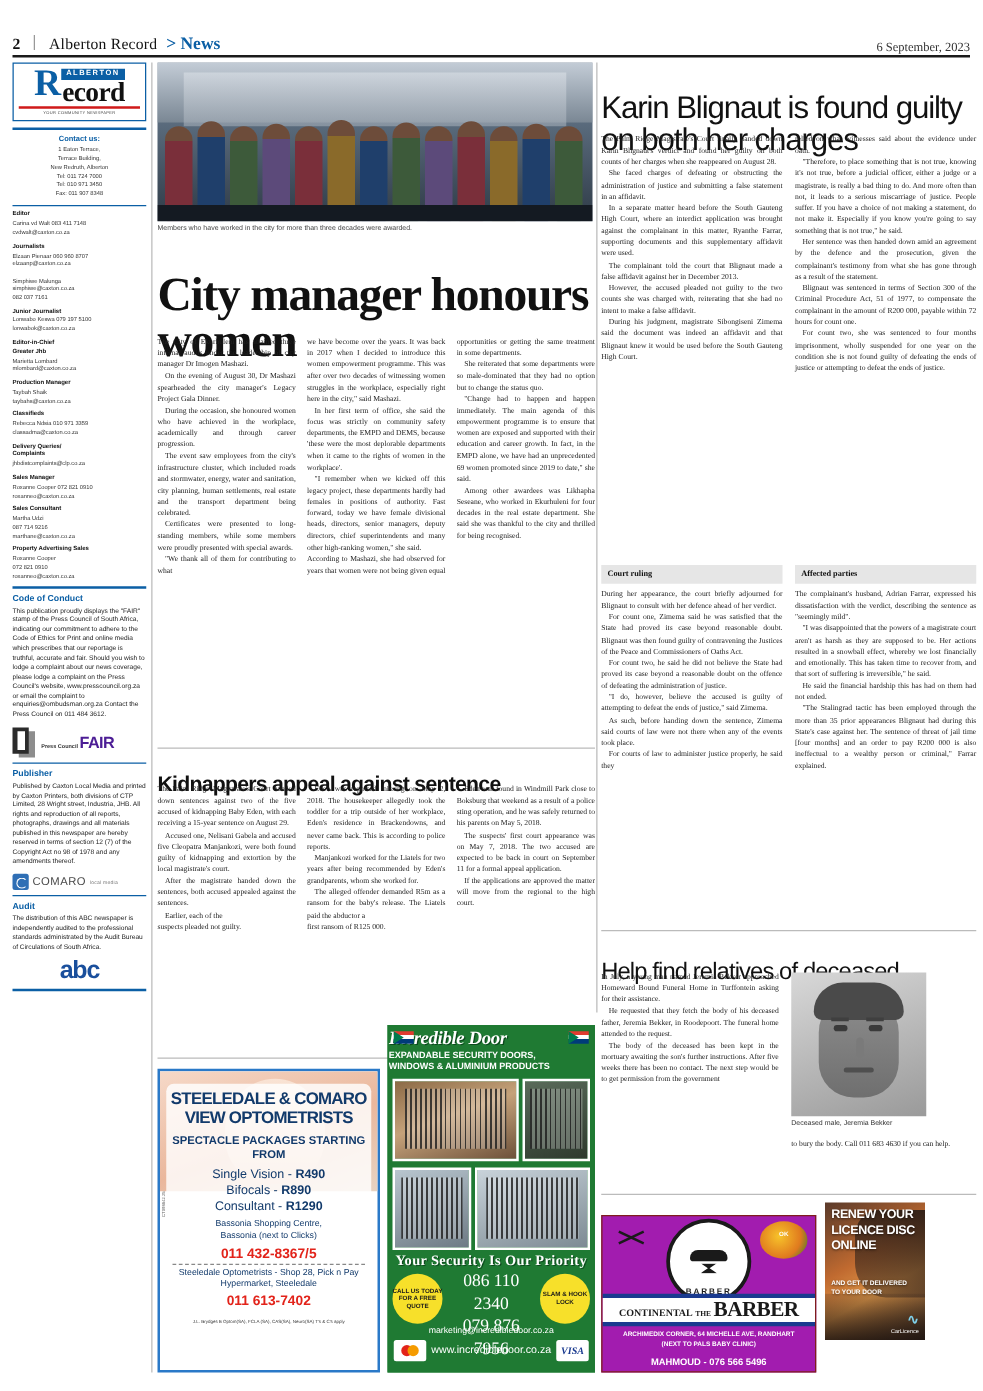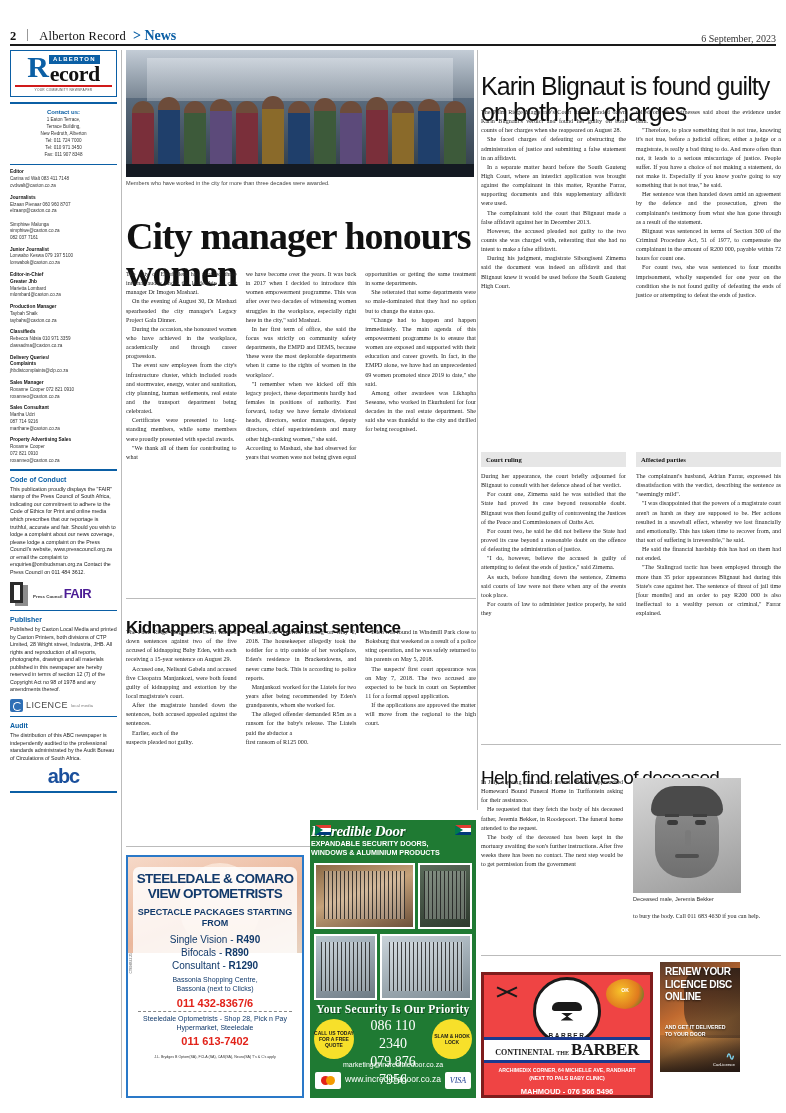--- a/index.html
+++ b/index.html
@@ -259,24 +259,24 @@
   .door-mail{position:absolute;left:0;right:0;top:240px;text-align:center;color:#fff;
     font-family:"Liberation Sans",sans-serif;font-size:7px;}
   .door-web{position:absolute;left:26px;right:26px;top:253px;text-align:center;color:#fff;
     font-family:"Liberation Sans",sans-serif;font-size:8.5px;}
   .door-mc{position:absolute;left:4px;top:251px;width:26px;height:17px;background:#fff;border-radius:2px;
     display:flex;align-items:center;justify-content:center;}
   .door-mc i{display:block;width:9px;height:9px;border-radius:50%;background:#e2231a;}
   .door-mc i+i{background:#f59b00;margin-left:-4px;}
   .door-visa{position:absolute;right:4px;top:251px;width:26px;height:17px;background:#fff;border-radius:2px;
     display:flex;align-items:center;justify-content:center;font-family:"Liberation Serif",serif;
-    font-weight:normal;font-style:italic;font-size:8px;color:#1a3a8f;}
-
-  
-  .ad-barber{left:481px; top:972px; width:172px; height:126px; background:#ef4444; border:3px solid #7f1d1d;}
+    font-weight:bold;font-style:italic;font-size:8px;color:#1a3a8f;}
+
+  
+  .ad-barber{left:481px; top:972px; width:172px; height:126px; background:#a21caf; border:1px solid #7f1d1d;}
   .barber-top{position:absolute;left:0;top:0;width:100%;height:64px;overflow:hidden;}
   .barber-circle{position:absolute;left:50%;top:2px;transform:translateX(-50%);
     width:62px;height:62px;border-radius:50%;background:#fff;border:3px solid #1a1a1a;
     display:flex;align-items:center;justify-content:center;flex-direction:column;}
   .barber-mous{width:30px;height:9px;background:#1a1a1a;border-radius:14px 14px 6px 6px;}
   .barber-bow{width:13px;height:8px;background:#1a1a1a;margin-top:2px;
     clip-path:polygon(0 0,45% 50%,0 100%,100% 100%,55% 50%,100% 0);}
   .barber-arc{position:absolute;bottom:3px;left:0;right:0;text-align:center;font-family:"Liberation Sans",sans-serif;
     font-weight:bold;font-size:6.5px;letter-spacing:1.5px;color:#1a1a1a;}
   .barber-ok{position:absolute;right:6px;top:4px;width:38px;height:30px;border-radius:50%;
@@ -437,21 +437,21 @@
       </div>
     </div>
 
     <div class="rail-blue-rule-thin"></div>
 
     <div>
       <div class="coc-head">Publisher</div>
       <div class="coc-body">Published by Caxton Local Media and printed by Caxton Printers, both divisions of CTP Limited, 28 Wright street, Industria, JHB. All rights and reproduction of all reports, photographs, drawings and all materials published in this newspaper are hereby reserved in terms of section 12 (7) of the Copyright Act no 98 of 1978 and any amendments thereof.</div>
       <div class="caxton-row">
         <span class="cx-mark"></span>
-        <span class="cx-name">LICENCE</span>
+        <span class="cx-name">COMARO</span>
         <span class="cx-sub">local media</span>
       </div>
     </div>
 
     <div class="rail-blue-rule-thin"></div>
 
     <div>
       <div class="coc-head">Audit</div>
       <div class="coc-body">The distribution of this ABC newspaper is independently audited to the professional standards administrated by the Audit Bureau of Circulations of South Africa.</div>
       <div class="abc-logo">abc</div>
@@ -579,21 +579,21 @@
     <div class="opto-inner">
       <div class="opto-t1">STEELEDALE &amp; COMARO VIEW OPTOMETRISTS</div>
       <div class="opto-t2">SPECTACLE PACKAGES STARTING FROM</div>
       <div class="opto-t3">
         <div><span>Single Vision - </span><b>R490</b></div>
         <div><span>Bifocals - </span><b>R890</b></div>
         <div><span>Consultant - </span><b>R1290</b></div>
       </div>
       <div class="opto-t4" style="white-space:pre-line">Bassonia Shopping Centre,
 Bassonia (next to Clicks)</div>
-      <div class="opto-phone1">011 432-8367/6</div>
+      <div class="opto-phone1">011 432-8367/5</div>
       <div class="opto-dash"></div>
       <div class="opto-t5" style="white-space:pre-line">Steeledale Optometrists - Shop 28, Pick n Pay
 Hypermarket, Steeledale</div>
       <div class="opto-phone2">011 613-7402</div>
       <div class="opto-fine">J.L. Brydges B Optom(SA), FCLA (SA), CAS(SA), Neuro(SA)  T's &amp; C's apply</div>
       <div class="opto-vert">CT098842.25</div>
     </div>
   </div>
 
   <div class="ad ad-door">

